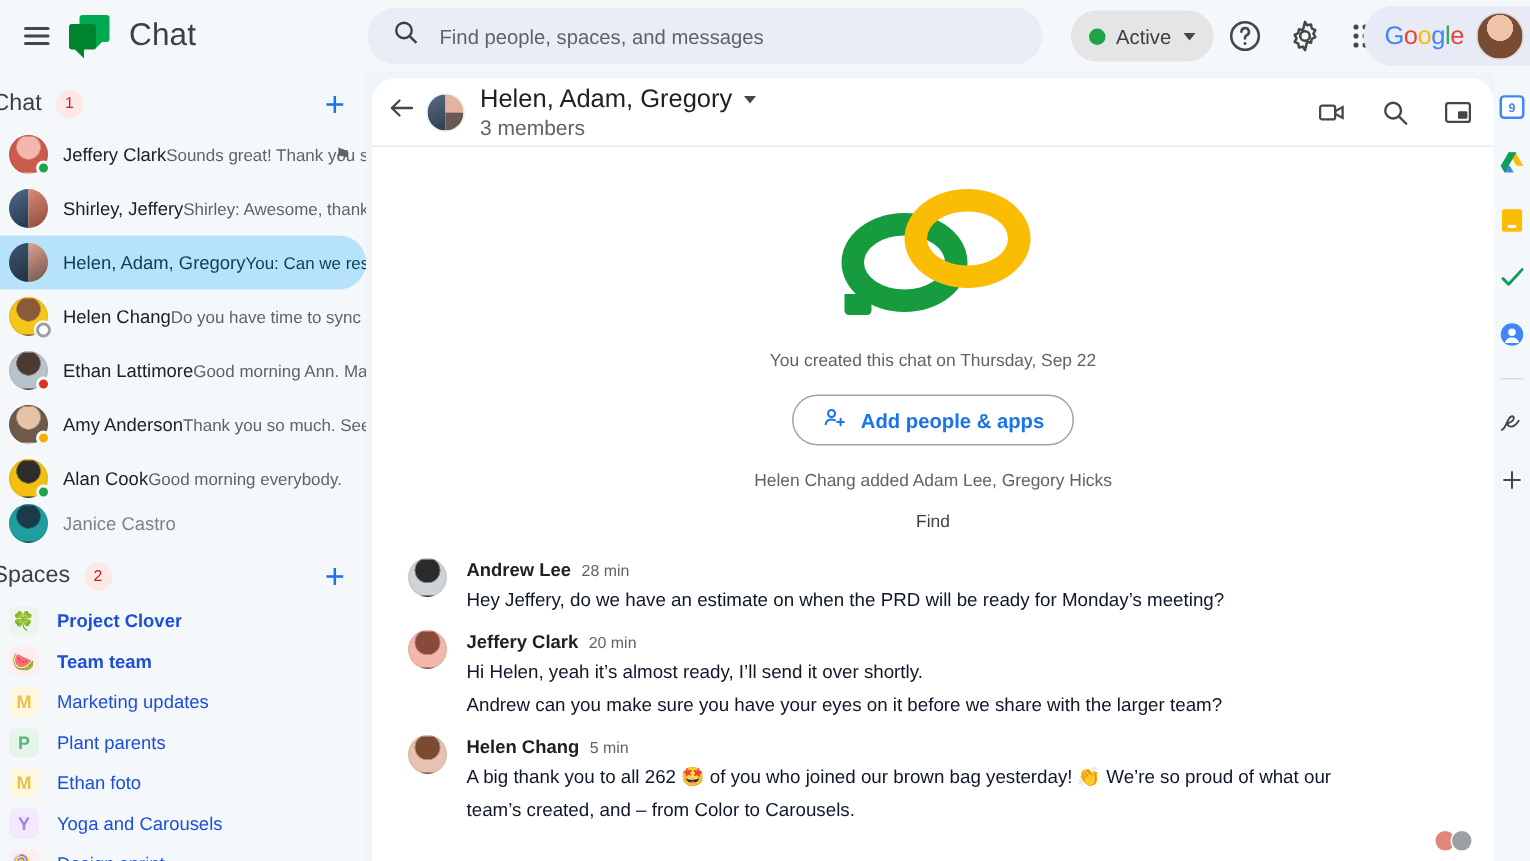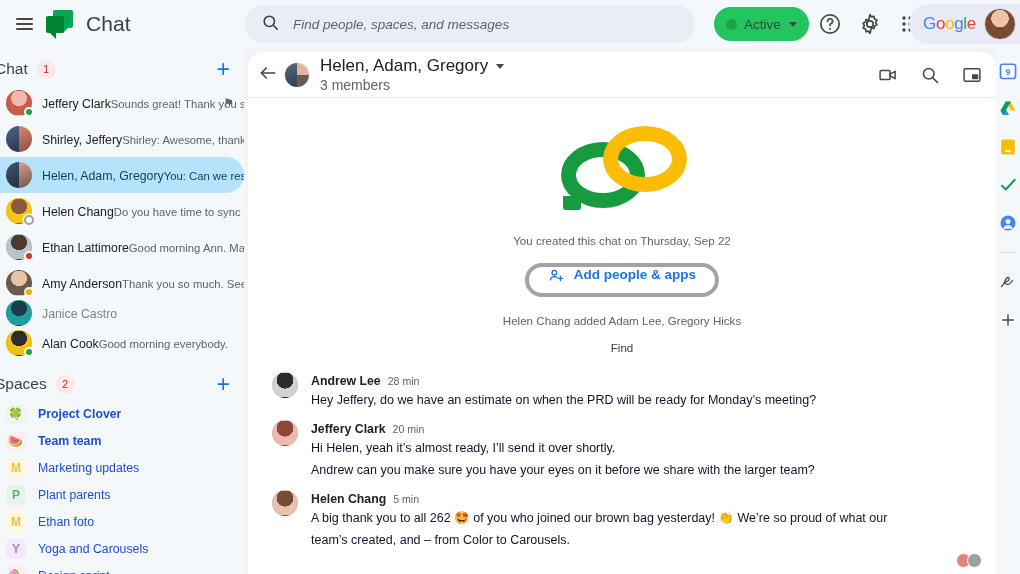--- a/index.html
+++ b/index.html
@@ -32,27 +32,27 @@
     border-right: 7px solid #00832d; border-bottom: 7px solid transparent; }
   .brand-title { font-size: 21px; color: #3c4043; letter-spacing: .1px; }
 
   .searchwrap { position: absolute; left: 245px; top: 5px; width: 450px; height: 38px; }
   .searchbox {
     width: 100%; height: 100%; background: #e9eef6; border-radius: 19px;
     display: flex; align-items: center; padding: 0 16px; gap: 13px; cursor: text;
   }
   .searchbox input {
     border: none; background: transparent; outline: none; flex: 1;
-    font-size: 13.5px; color: #6d28d9; font-family: "Liberation Sans", sans-serif; font-style: italic;
+    font-size: 13.5px; color: #6d28d9; font-family: "Liberation Sans", sans-serif;
   }
   .searchbox input::placeholder { color: #5f6368; }
 
   .status-pill {
     position: absolute; left: 714px; top: 7px; height: 34px;
-    background: #22c55e; border-radius: 17px;
+    background: #e5e5e5; border-radius: 17px;
     display: flex; align-items: center; gap: 7px; padding: 0 12px; cursor: pointer;
   }
   .dot-green { width: 11px; height: 11px; border-radius: 50%; background: #1ea446; }
   .status-pill .lbl { font-size: 13.5px; color: #3c4043; }
   .chev { width: 0; height: 0; border-left: 4px solid transparent;
     border-right: 4px solid transparent; border-top: 5px solid #444746; margin-left: 1px;}
 
   .ticon { position: absolute; top: 12px; width: 24px; height: 24px; cursor: pointer;
            color: #444746; }
   .ticon svg { width: 24px; height: 24px; display: block; }
@@ -132,23 +132,23 @@
   .body { height: 476px; overflow: hidden; padding-top: 22px; }
   .hero { display: flex; flex-direction: column; align-items: center; }
   .rings { width: 135px; height: 100px; position: relative; }
   .ring { position: absolute; border-radius: 50%; }
   .ring-g { left: 6px; top: 22px; width: 84px; height: 66px;
     border: 15px solid #169b3f; }
   .ring-y { left: 48px; top: 6px; width: 84px; height: 66px;
     border: 15px solid #fbbc04; }
   .tail { position:absolute; background:#169b3f; }
   .created { font-size: 11.6px; color: #5f6368; margin-top: 14px; }
-  .addbtn { margin-top: 16px; height: 34px; border: 4px solid #a3a3a3; border-radius: 18px;
+  .addbtn { margin-top: 16px; height: 34px; border: 1px solid #a3a3a3; border-radius: 18px;
     background: #fff; color: #1a73e8; font-size: 13.5px; font-weight: 600;
-    display: flex; gap: 9px; padding: 0 19px; cursor: pointer;
+    display: flex; align-items: center; gap: 9px; padding: 0 19px; cursor: pointer;
     font-family: "Liberation Sans", sans-serif; }
   .sysline { font-size: 11.6px; color: #5f6368; margin-top: 17px; }
   .dayline { font-size: 11.6px; color: #3c4043; margin-top: 14px; }
 
   .msg { display: flex; gap: 14px; padding: 9px 20px 0 63px; position: relative; }
   .msg .mav { position: absolute; left: 24px; top: 10px; width: 26px; height: 26px;
     border-radius: 50%; overflow:hidden; border: 1px solid rgba(0,0,0,.05); }
   .mhead { font-size: 12.3px; color: #202124; font-weight: 700; }
   .mtime { font-size: 10.6px; color: #5f6368; font-weight: 400; margin-left: 7px; }
   .mline { font-size: 12.5px; color: #0f172a; line-height: 1.55; margin-top: 2px; }
@@ -286,32 +286,32 @@
           </span>
           <span class="ctxt"><span class="cname">Ethan Lattimore</span><span class="csnip">Good morning Ann. May I ask a question?</span></span>
         </div>
         <div class="chat-row">
           <span class="av">
             <span class="circ" style="background:radial-gradient(circle at 50% 30%, #e6c3a5 0 38%, #6d5a4a 39% 100%)"></span>
             <span class="pres ooo"></span>
           </span>
           <span class="ctxt"><span class="cname">Amy Anderson</span><span class="csnip">Thank you so much. See you there.</span></span>
         </div>
-        <div class="chat-row" style="height: 24px;">
-          <span class="av">
-            <span class="circ" style="background:radial-gradient(circle at 50% 30%, #1b3a4a 0 38%, #1f9e9e 39% 100%)"></span>
-          </span>
-          <span class="ctxt"><span class="cname" style="opacity: 0.55;">Janice Castro</span></span>
-        </div>
         <div class="chat-row">
           <span class="av">
             <span class="circ" style="background:radial-gradient(circle at 50% 30%, #2d2d2d 0 38%, #f2c010 39% 100%)"></span>
             <span class="pres green"></span>
           </span>
           <span class="ctxt"><span class="cname">Alan Cook</span><span class="csnip">Good morning everybody.</span></span>
+        </div>
+        <div class="chat-row" style="height: 24px;">
+          <span class="av">
+            <span class="circ" style="background:radial-gradient(circle at 50% 30%, #1b3a4a 0 38%, #1f9e9e 39% 100%)"></span>
+          </span>
+          <span class="ctxt"><span class="cname" style="opacity: 0.55;">Janice Castro</span></span>
         </div>
       </div>
 
     <div class="side-header" style="margin-top:7px">
       <span class="ttl">Spaces</span>
       <span class="badge">2</span>
       <span class="plus">+</span>
     </div>
 
     <div id="space-list">

